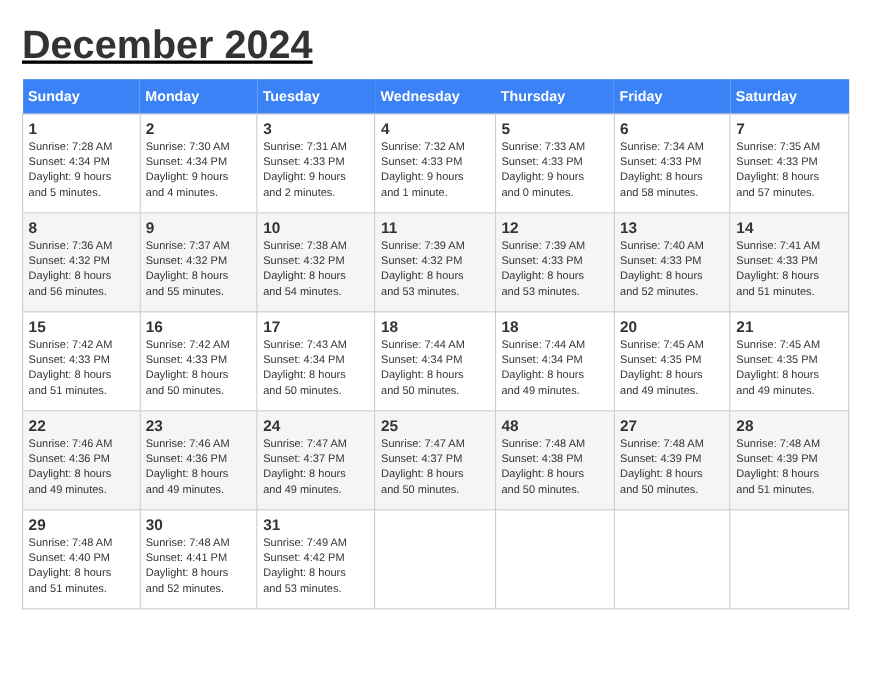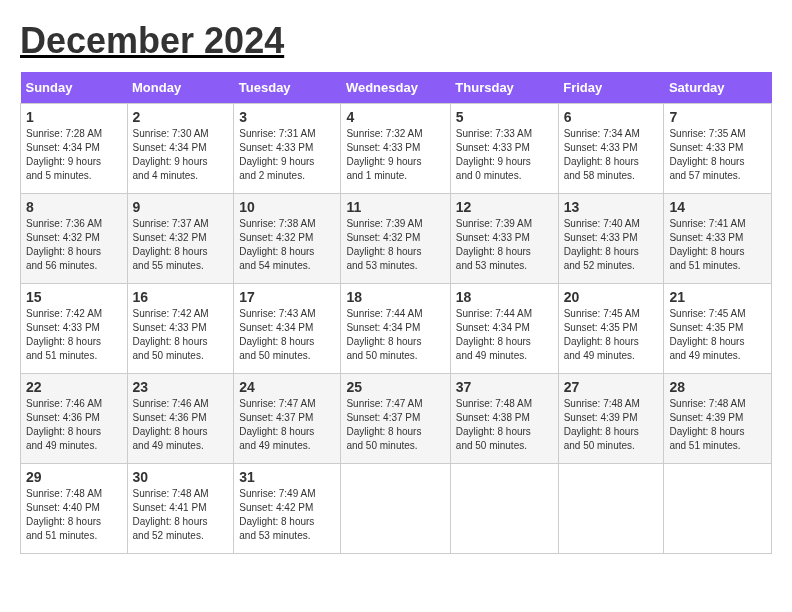--- a/index.html
+++ b/index.html
@@ -52,21 +52,21 @@
     .location {
       font-size: 16px;
       color: #555;
     }
     .calendar {
       width: 100%;
       border-collapse: collapse;
       font-size: 11px;
     }
     .calendar th {
-      background-color: #8b5cf6;
+      background-color: #3b82f6;
       color: white;
       padding: 8px 5px;
       text-align: left;
       font-size: 13px;
       font-weight: bold;
     }
     .calendar td {
       border: 1px solid #ccc;
       vertical-align: top;
       padding: 5px;
@@ -216,21 +216,21 @@
         </td>
         <td>
           <span class="day-num">24</span>
           <div class="day-info">Sunrise: 7:47 AM<br>Sunset: 4:37 PM<br>Daylight: 8 hours<br>and 49 minutes.</div>
         </td>
         <td>
           <span class="day-num">25</span>
           <div class="day-info">Sunrise: 7:47 AM<br>Sunset: 4:37 PM<br>Daylight: 8 hours<br>and 50 minutes.</div>
         </td>
         <td>
-          <span class="day-num">37</span>
+          <span class="day-num">48</span>
           <div class="day-info">Sunrise: 7:48 AM<br>Sunset: 4:38 PM<br>Daylight: 8 hours<br>and 50 minutes.</div>
         </td>
         <td>
           <span class="day-num">27</span>
           <div class="day-info">Sunrise: 7:48 AM<br>Sunset: 4:39 PM<br>Daylight: 8 hours<br>and 50 minutes.</div>
         </td>
         <td>
           <span class="day-num">28</span>
           <div class="day-info">Sunrise: 7:48 AM<br>Sunset: 4:39 PM<br>Daylight: 8 hours<br>and 51 minutes.</div>
         </td>

